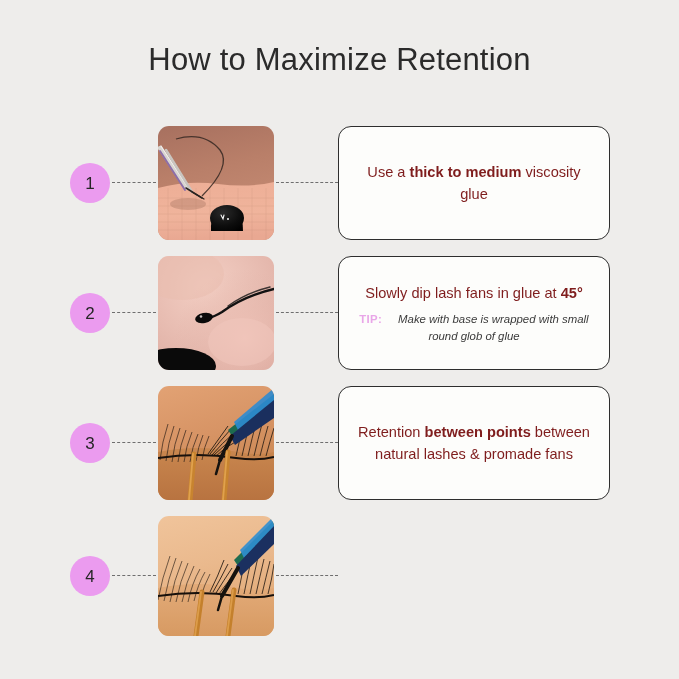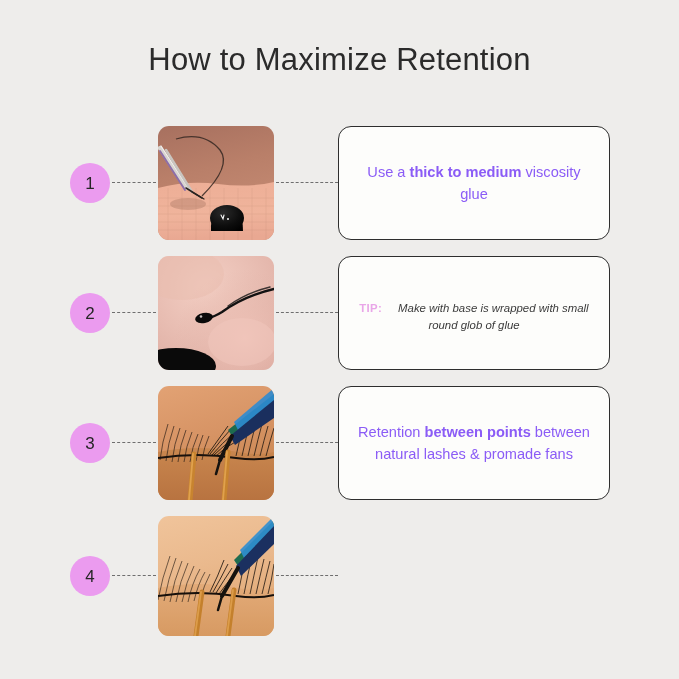--- a/index.html
+++ b/index.html
@@ -109,21 +109,21 @@
     flex-direction: column;
     align-items: center;
     justify-content: center;
     padding: 8px 16px;
     text-align: center;
   }
 
   .card-text {
     font-size: 14.6px;
     line-height: 1.52;
-    color: #8b5cf6;
+    color: #7f1d1d;
     font-weight: 400;
   }
   .card-text b { font-weight: 700; }
 
   .tip-line {
     margin-top: 7px;
     font-size: 11.4px;
     line-height: 1.45;
     font-style: italic;
     color: #3a3a3a;
@@ -224,20 +224,21 @@
           <path d="M112 31 Q88 37 70 50" fill="none" stroke="#141414" stroke-width="1.4" stroke-linecap="round" opacity="0.8"></path>
           <ellipse cx="46" cy="62" rx="9" ry="5" fill="#0a0a0a" transform="rotate(-12 46 62)"></ellipse>
           <circle cx="43" cy="60.5" r="1.3" fill="#d9d2cf" opacity="0.9"></circle>
           <ellipse cx="18" cy="110" rx="40" ry="18" fill="#0a0a0a"></ellipse>
         </svg>
       </div>
 
       <div class="dash right"></div>
 
       <div class="card">
+        <div class="card-text"><span>Slowly dip lash fans in glue at </span><b>45°</b></div>
         <div class="tip-line">
           <span class="tip-label">TIP:</span><span>Make with base is wrapped with small round glob of glue</span>
         </div>
       </div>
     </div>
 
     <div class="step-row">
       <div class="badge">3</div>
       <div class="dash left"></div>
 

